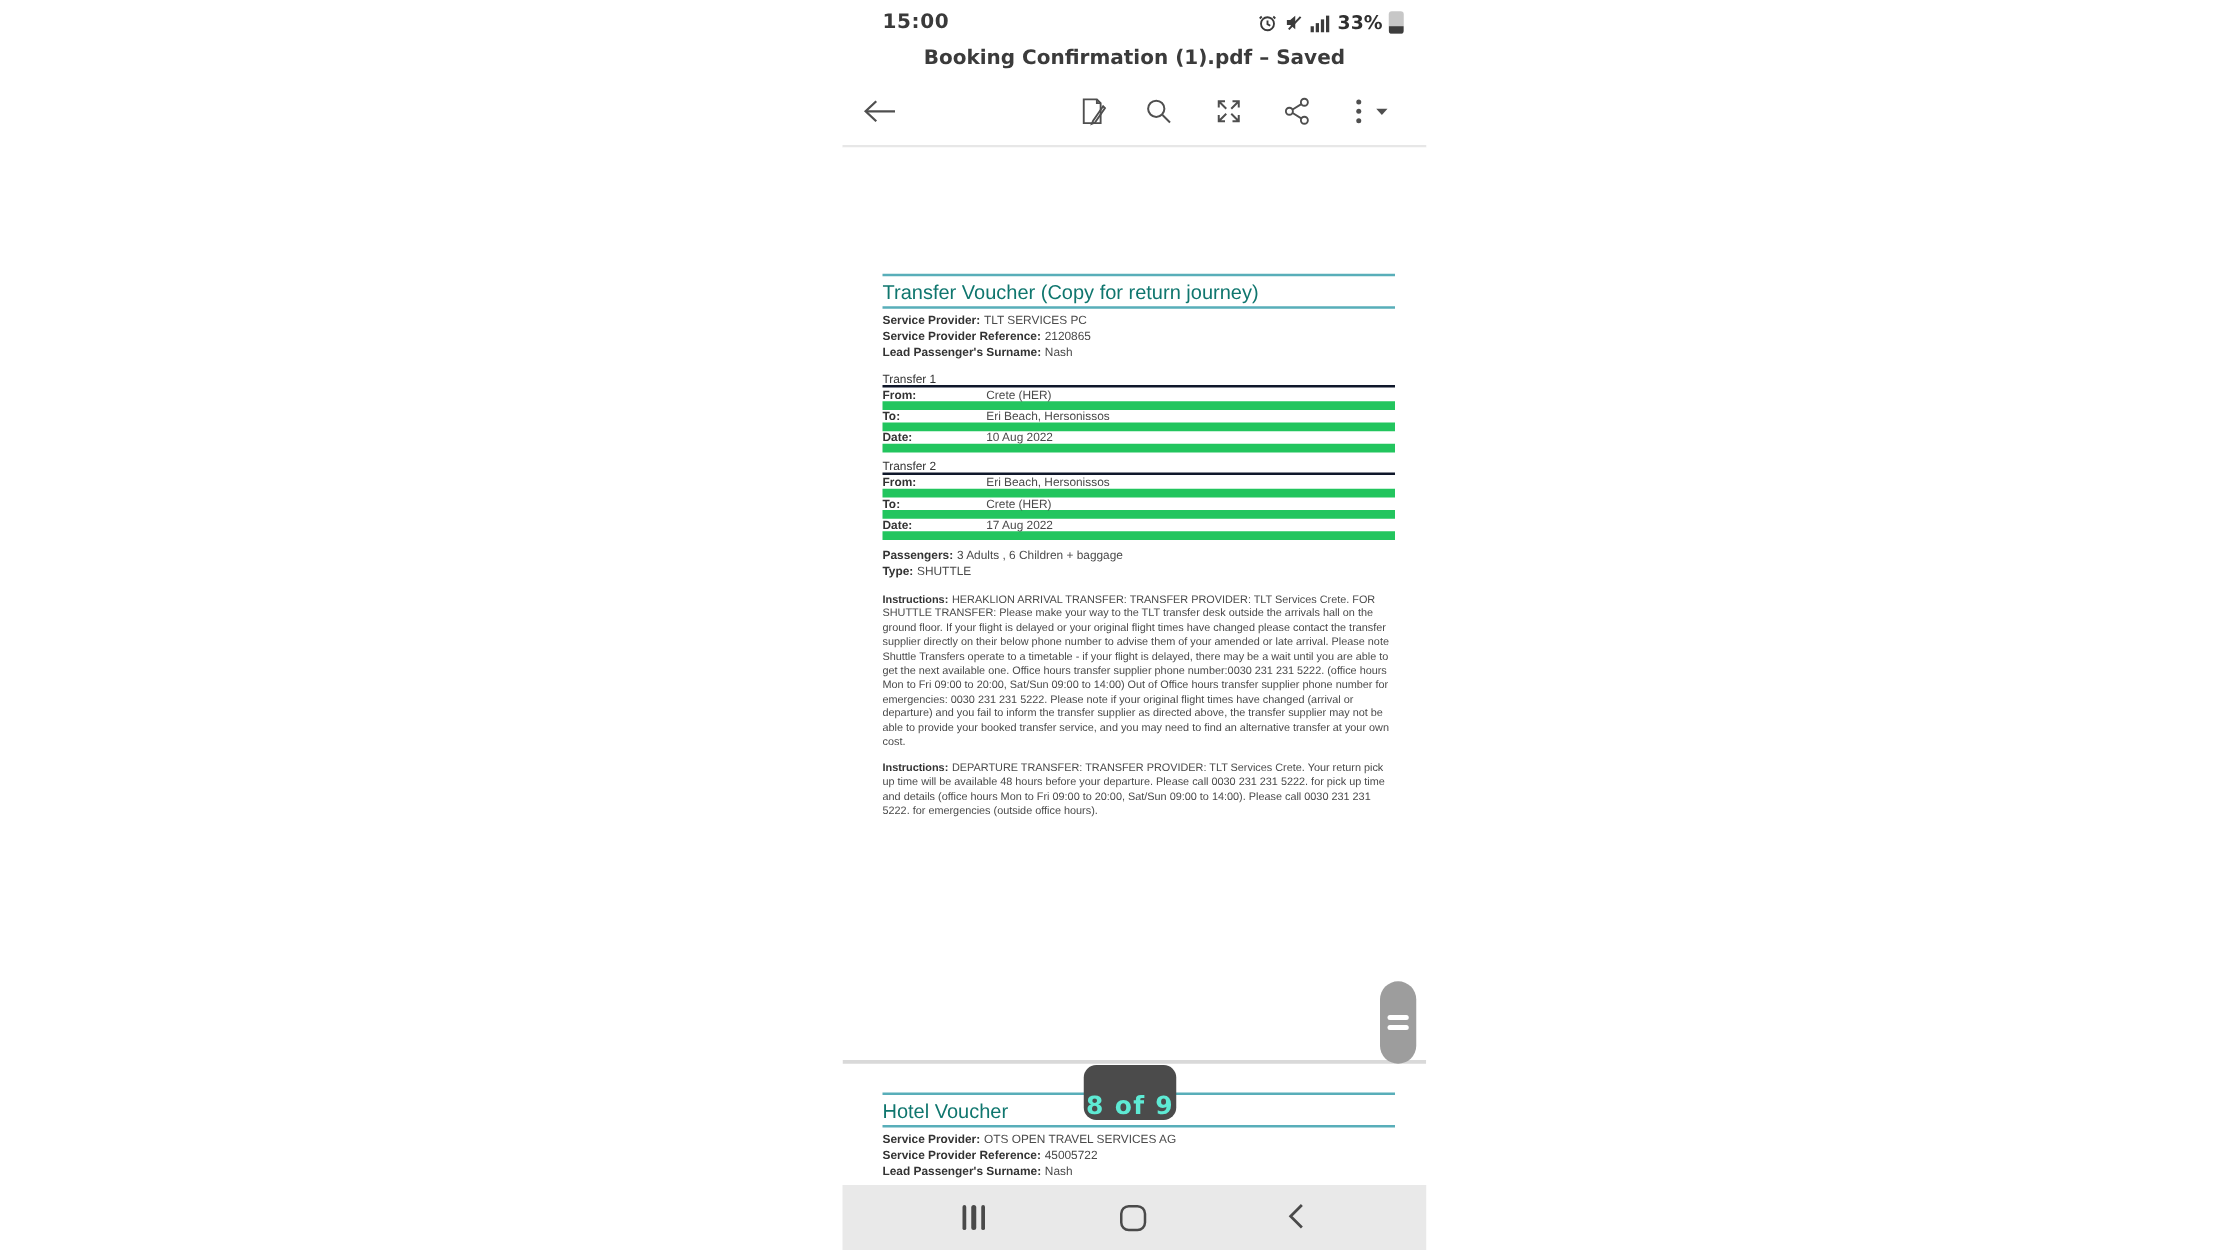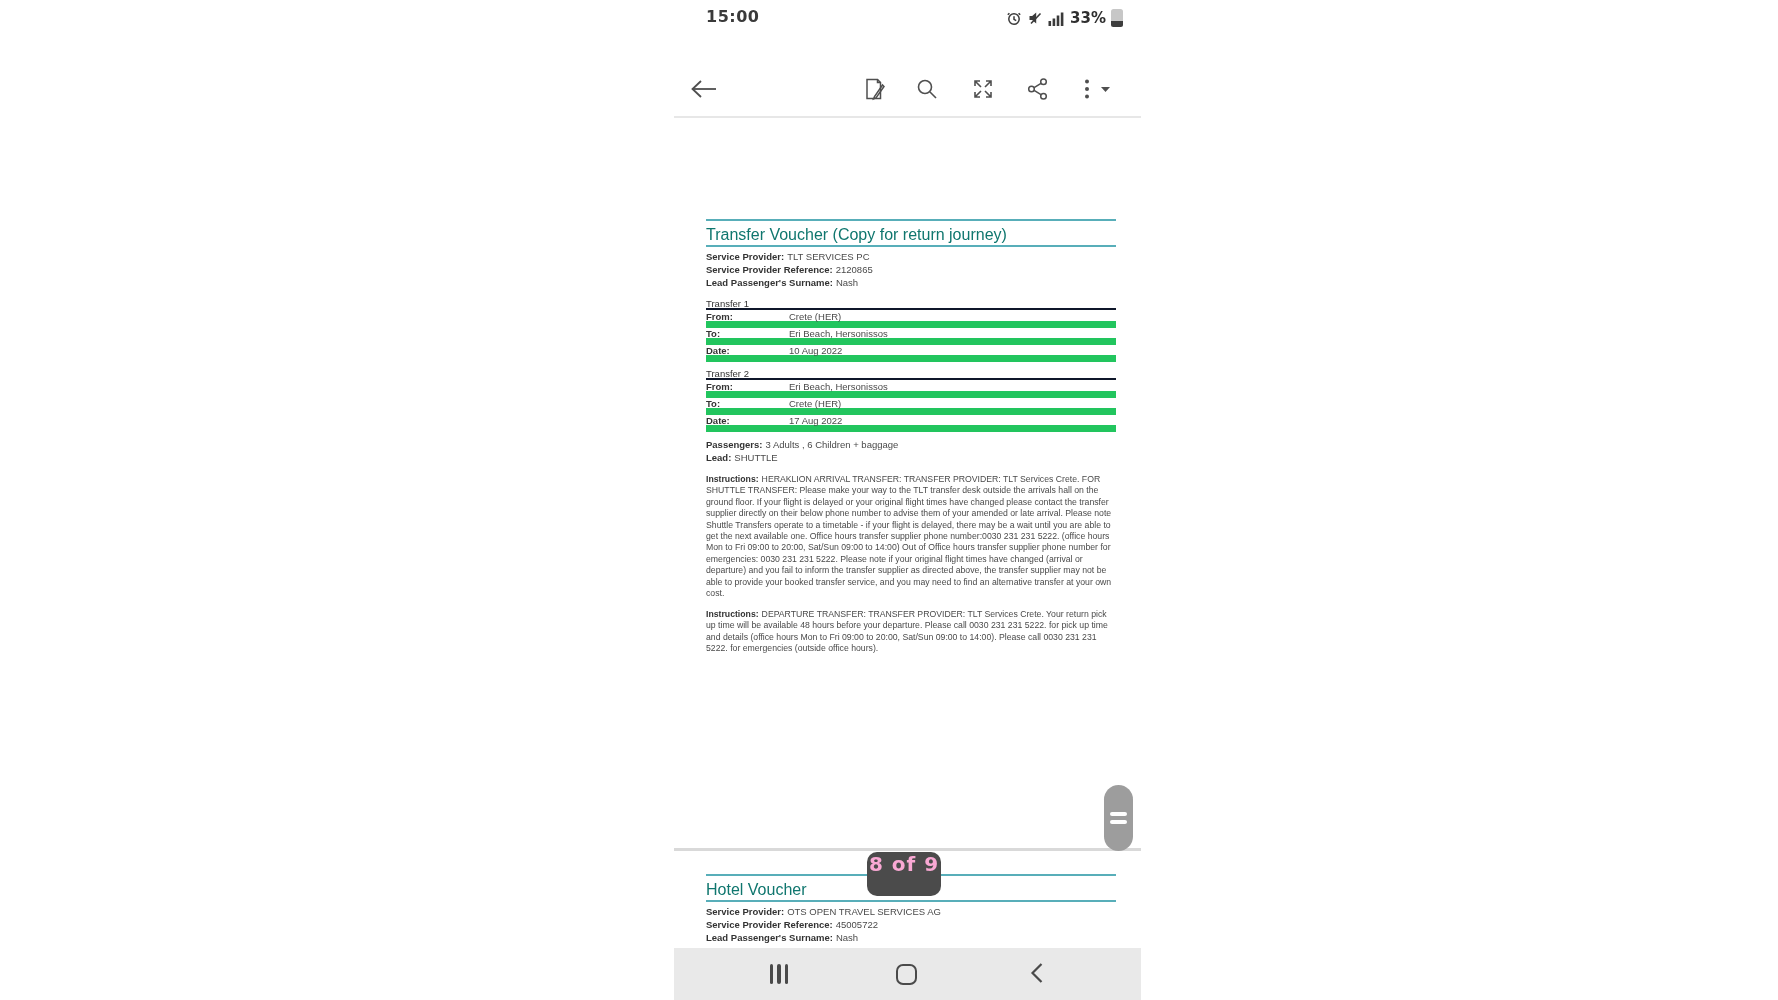--- a/index.html
+++ b/index.html
@@ -41,22 +41,22 @@
              height:12px; border-bottom:2px solid #0f172a; }
   .tr-rows { position:absolute; left:0; right:0; font-size:9.5px; }
   .tr-row { height:17px; display:flex; align-items:center; border-bottom:7px solid #22c55e; }
   .tr-row .lab { width:83px; font-weight:bold; color:#333; }
   .para { position:absolute; left:0; right:0; font-size:8.7px; line-height:11.4px;
           text-align:left; color:#4a4a4a; }
   .page-sep { position:absolute; left:0; right:0; top:730px; height:3px; background:#d9d9d9; }
 
   
   .page-badge { position:absolute; left:193px; top:852px; width:74px; height:44px;
-                background:#4b4b4b; border-radius:10px; display:flex; align-items:flex-start;
-                justify-content:center; color:#f9a8d4; font-size:20px; font-weight:bold;
+                background:#4b4b4b; border-radius:10px; display:flex; align-items:flex-end;
+                justify-content:center; color:#5eead4; font-size:20px; font-weight:bold;
                 letter-spacing:1px; }
   .scroll-pill { position:absolute; left:430px; top:785px; width:29px; height:66px;
                  background:#9d9d9d; border-radius:15px; cursor:grab; }
   .scroll-pill .bar { position:absolute; left:6px; width:17px; height:4px; border-radius:2px; background:#fff; }
   .scroll-pill .bar.b1 { top:27px; } .scroll-pill .bar.b2 { top:35px; }
 
   
   .navbar { position:absolute; left:0; right:0; bottom:0; height:52px; background:#e9e9e9; }
   .nav-btn { position:absolute; top:4px; width:44px; height:44px; display:flex; align-items:center;
              justify-content:center; background:none; border:none; cursor:pointer; }
@@ -93,20 +93,21 @@
           <rect x="12.8" y="1.5" width="2.6" height="13.5" fill="#3a3a3a"></rect>
         </svg>
       </span>
       <span class="batt-pct">33%</span>
       <span class="battery">
           <span class="fill"></span>
         </span>
     </div>
   </div>
 
+  <div class="doc-title">Booking Confirmation (1).pdf – Saved</div>
 
   <button class="tb-btn" style="left:8px;">
     <span>
       <svg width="30" height="24" viewBox="0 0 30 24" fill="none" stroke="#4f4f4f" stroke-width="1.8">
         <path d="M27 12 H4"></path>
           <path d="M12 4 L3.5 12 L12 20"></path>
       </svg>
     </span>
   </button>
   <button class="tb-btn" style="left:178px;">
@@ -198,21 +199,21 @@
             <span>Crete (HER)</span>
           </div>
         <div class="tr-row">
             <span class="lab">Date:</span>
             <span>17 Aug 2022</span>
           </div>
       </div>
 
       <div class="detail-lines" style="top:320px;">
         <div><b>Passengers:</b><span>3 Adults , 6 Children + baggage</span></div>
-        <div><b>Lead:</b><span>SHUTTLE</span></div>
+        <div><b>Type:</b><span>SHUTTLE</span></div>
       </div>
 
       <div class="para" style="top:356px;">
         <b class="inline-b">Instructions:</b><span>HERAKLION ARRIVAL TRANSFER: TRANSFER PROVIDER: TLT Services Crete. FOR SHUTTLE TRANSFER: Please make your way to the TLT transfer desk outside the arrivals hall on the ground floor. If your flight is delayed or your original flight times have changed please contact the transfer supplier directly on their below phone number to advise them of your amended or late arrival. Please note Shuttle Transfers operate to a timetable - if your flight is delayed, there may be a wait until you are able to get the next available one. Office hours transfer supplier phone number:0030 231 231 5222. (office hours Mon to Fri 09:00 to 20:00, Sat/Sun 09:00 to 14:00) Out of Office hours transfer supplier phone number for emergencies: 0030 231 231 5222. Please note if your original flight times have changed (arrival or departure) and you fail to inform the transfer supplier as directed above, the transfer supplier may not be able to provide your booked transfer service, and you may need to find an alternative transfer at your own cost.</span>
       </div>
       <div class="para" style="top:491px;">
         <b class="inline-b">Instructions:</b><span>DEPARTURE TRANSFER: TRANSFER PROVIDER: TLT Services Crete. Your return pick up time will be available 48 hours before your departure. Please call 0030 231 231 5222. for pick up time and details (office hours Mon to Fri 09:00 to 20:00, Sat/Sun 09:00 to 14:00). Please call 0030 231 231 5222. for emergencies (outside office hours).</span>
       </div>
 
       <div class="hr-teal" style="top:756px;"></div>

